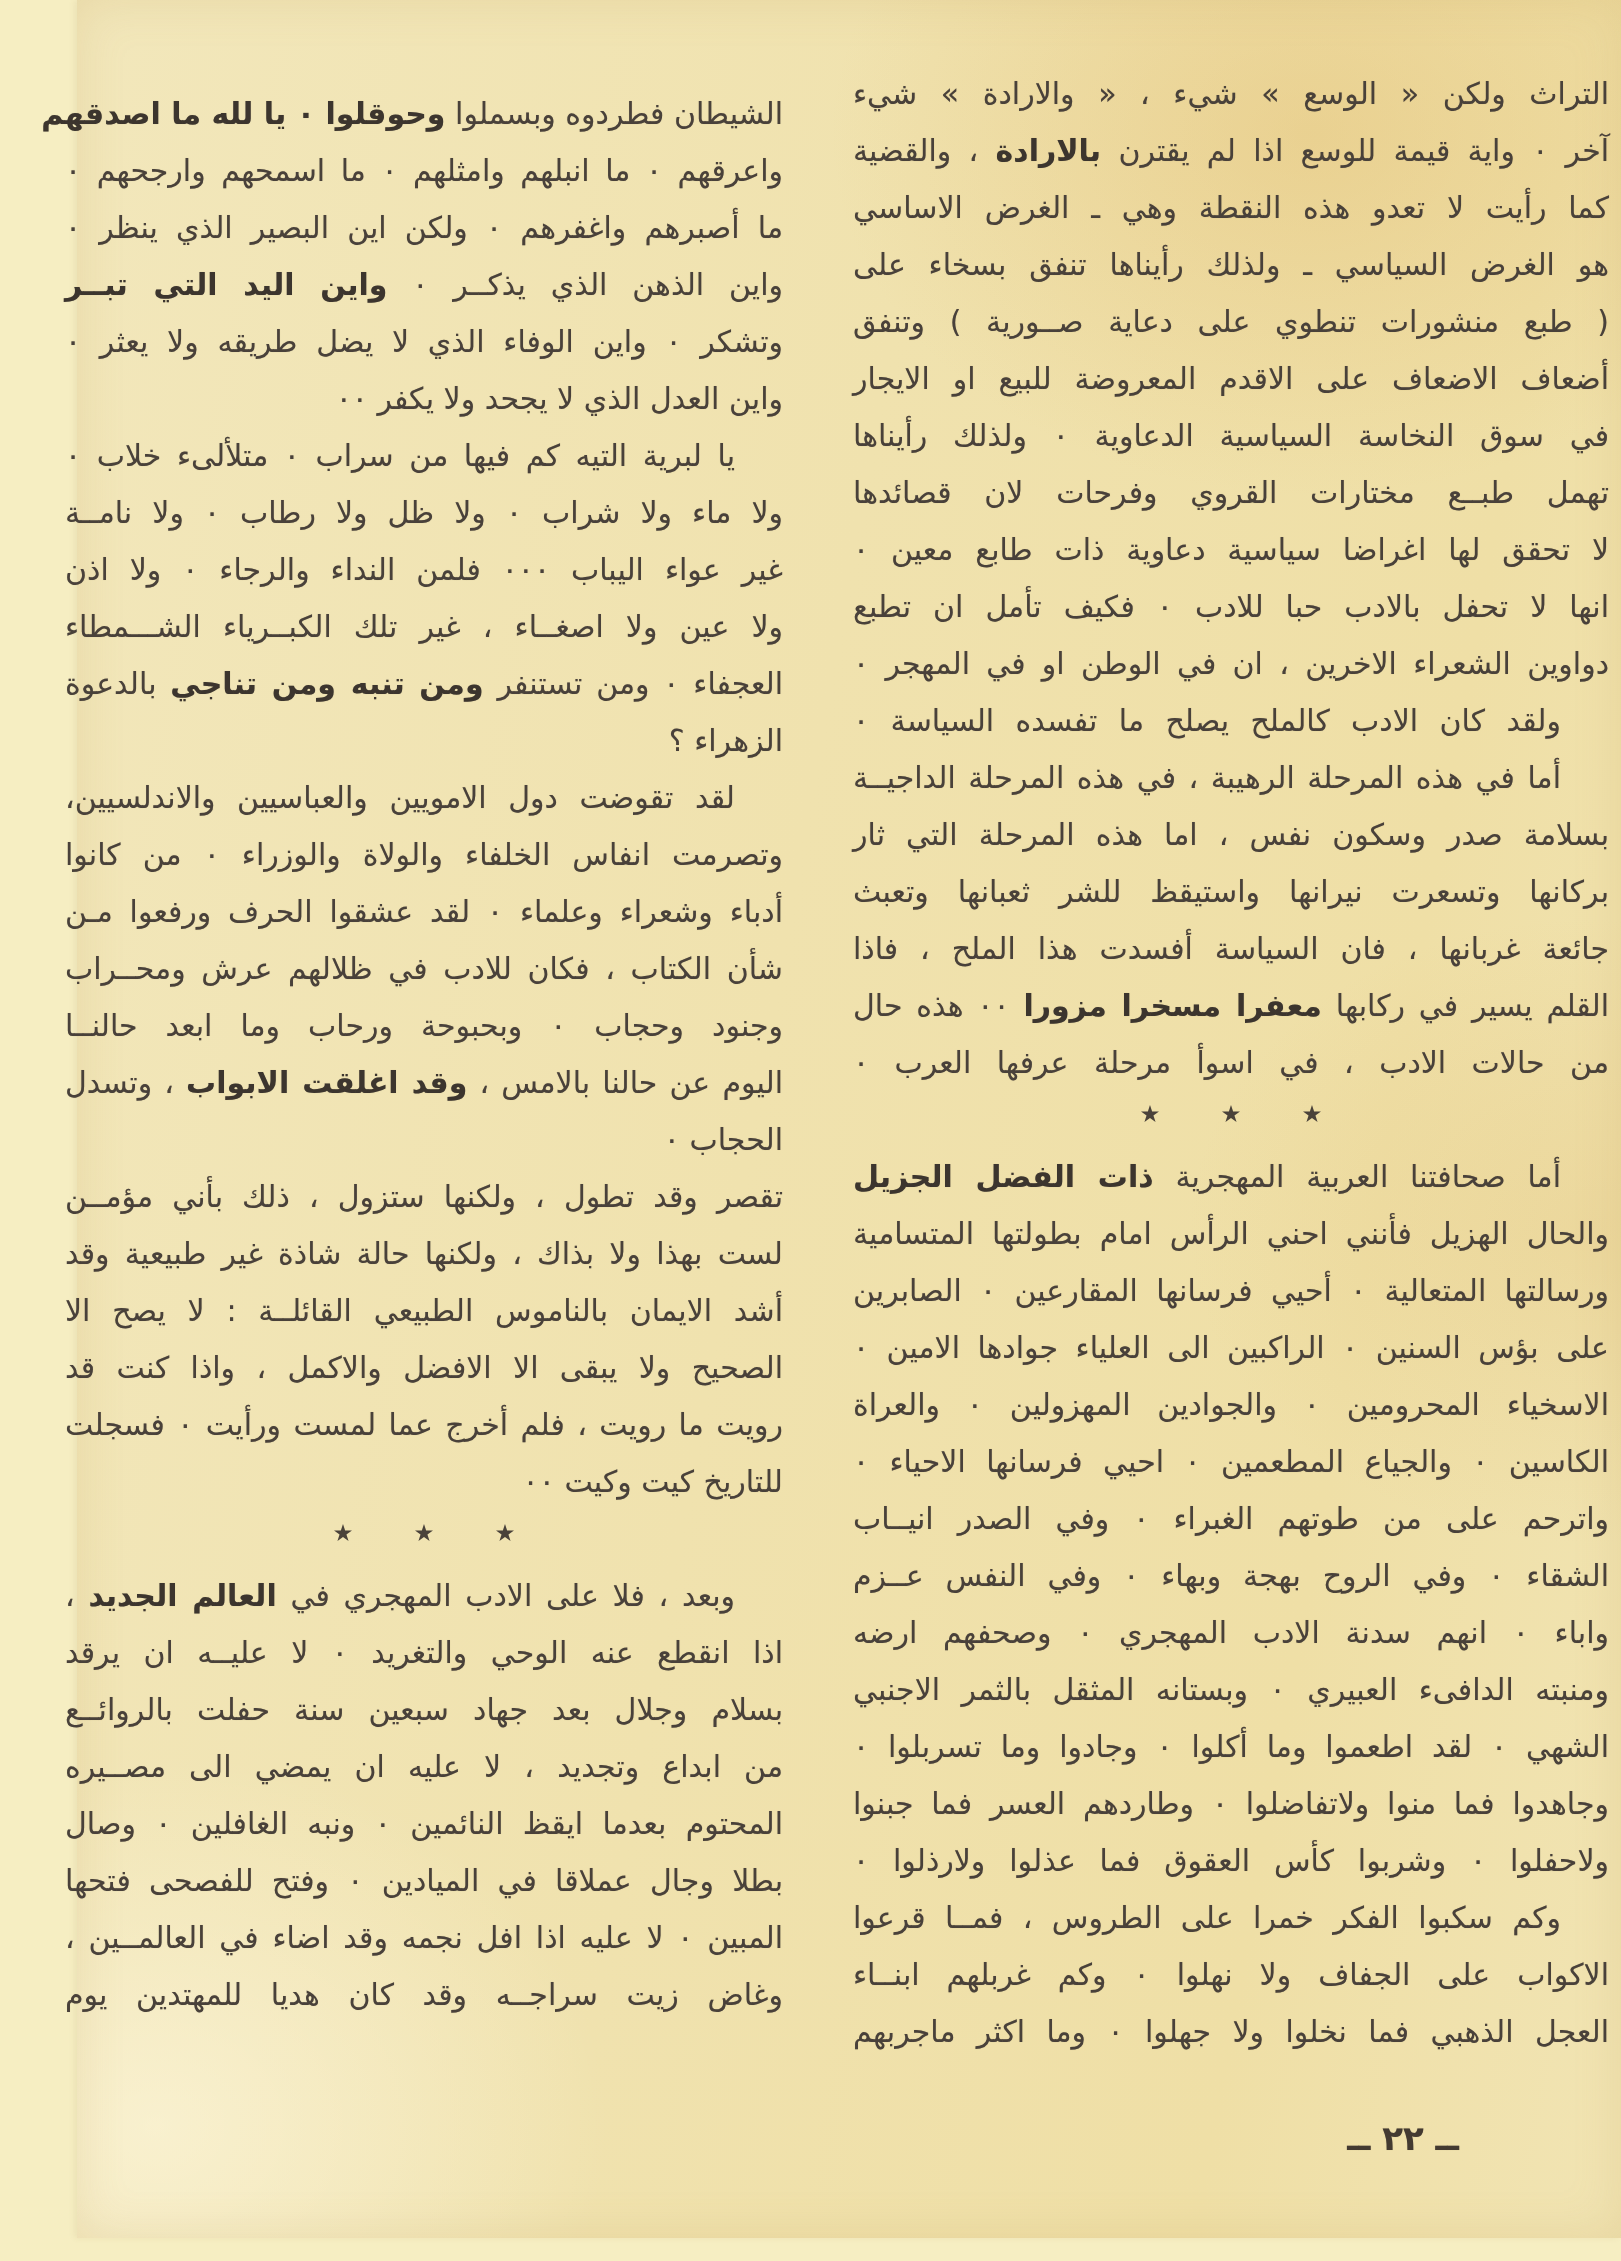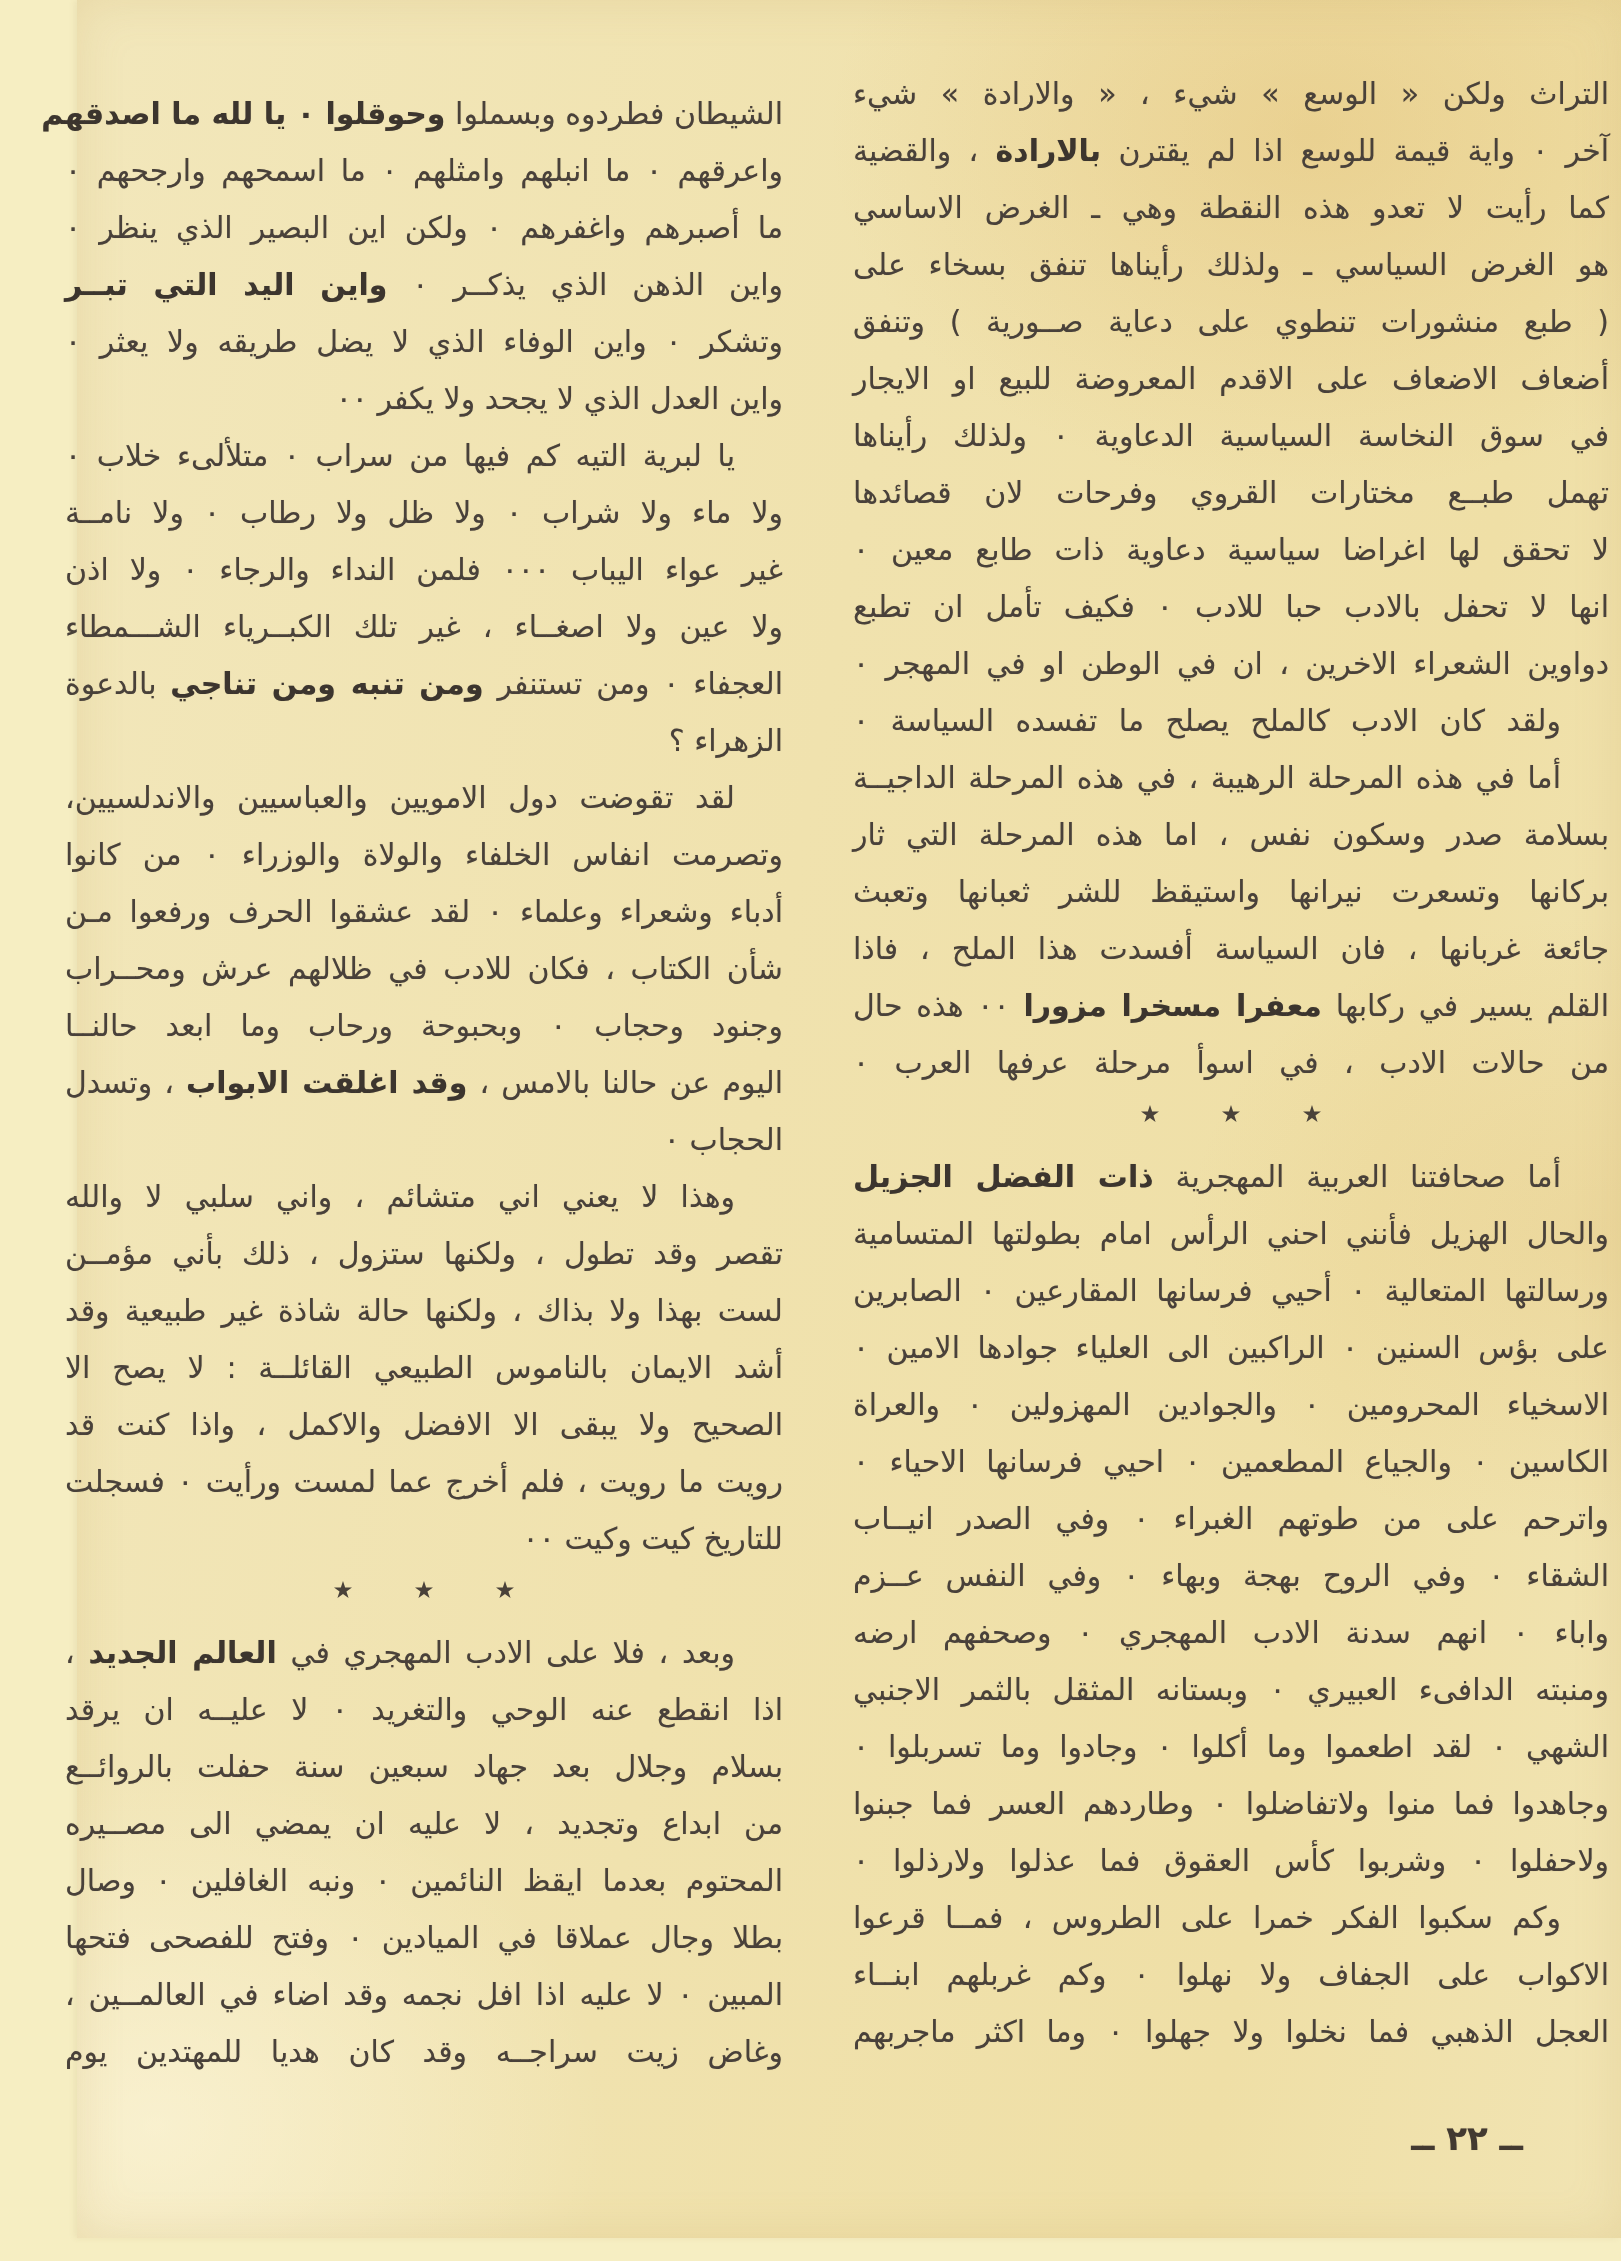--- a/index.html
+++ b/index.html
@@ -24,21 +24,21 @@
     height:57px;line-height:57px;font-size:30px;
     white-space:nowrap;text-align:right;
     text-shadow:0 0 0.7px rgba(73,63,50,0.35);
   }
   .justify{text-align:justify;text-align-last:justify;}
   .indent{padding-right:48px;}
   .b{font-weight:bold;color:#3c352e;}
   .stars-row{height:57px;line-height:57px;text-align:center;}
   .star{display:inline-block;margin:0 30px;font-size:23.4px;color:#4a423a;transform:translateY(-5.5px);}
   .page-num{
-    position:absolute;left:1374px;top:2118px;width:186px;
+    position:absolute;left:1310px;top:2118px;width:186px;
     text-align:center;font-size:34px;font-weight:bold;
     color:#433a31;direction:rtl;text-shadow:0 0 0.7px rgba(60,50,40,0.4);
   }
 </style>
 </head>
 <body>
 
 <div class="canvas">
   <div class="paper"></div>
 
@@ -92,21 +92,20 @@
       <div class="line justify"><span>ولا عين ولا اصغــاء ، غير تلك الكبــرياء الشـــمطاء</span></div>
       <div class="line justify"><span>العجفاء ٠ ومن تستنفر </span><span class="b">ومن تنبه ومن تناجي</span><span> بالدعوة</span></div>
       <div class="line"><span>الزهراء ؟</span></div>
       <div class="line justify indent"><span>لقد تقوضت دول الامويين والعباسيين والاندلسيين،</span></div>
       <div class="line justify"><span>وتصرمت انفاس الخلفاء والولاة والوزراء ٠ من كانوا</span></div>
       <div class="line justify"><span>أدباء وشعراء وعلماء ٠ لقد عشقوا الحرف ورفعوا مـن</span></div>
       <div class="line justify"><span>شأن الكتاب ، فكان للادب في ظلالهم عرش ومحــراب</span></div>
       <div class="line justify"><span>وجنود وحجاب ٠ وبحبوحة ورحاب وما ابعد حالنــا</span></div>
       <div class="line justify"><span>اليوم عن حالنا بالامس ، </span><span class="b">وقد اغلقت الابواب</span><span> ، وتسدل</span></div>
       <div class="line"><span>الحجاب ٠</span></div>
-      <div class="line justify indent"><span>وهذا لا يعني اني متشائم ، واني سلبي لا والله</span></div>
       <div class="line justify"><span>تقصر وقد تطول ، ولكنها ستزول ، ذلك بأني مؤمــن</span></div>
       <div class="line justify"><span>لست بهذا ولا بذاك ، ولكنها حالة شاذة غير طبيعية وقد</span></div>
       <div class="line justify"><span>أشد الايمان بالناموس الطبيعي القائلــة : لا يصح الا</span></div>
       <div class="line justify"><span>الصحيح ولا يبقى الا الافضل والاكمل ، واذا كنت قد</span></div>
       <div class="line justify"><span>رويت ما رويت ، فلم أخرج عما لمست ورأيت ٠ فسجلت</span></div>
       <div class="line"><span>للتاريخ كيت وكيت ٠٠</span></div>
       <div class="stars-row"><span class="star">★</span><span class="star">★</span><span class="star">★</span></div>
       <div class="line justify indent"><span>وبعد ، فلا على الادب المهجري في </span><span class="b">العالم الجديد</span><span> ،</span></div>
       <div class="line justify"><span>اذا انقطع عنه الوحي والتغريد ٠ لا عليــه ان يرقد</span></div>
       <div class="line justify"><span>بسلام وجلال بعد جهاد سبعين سنة حفلت بالروائــع</span></div>

